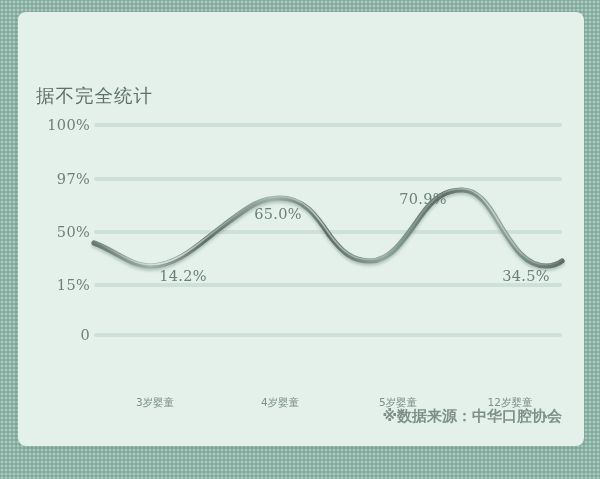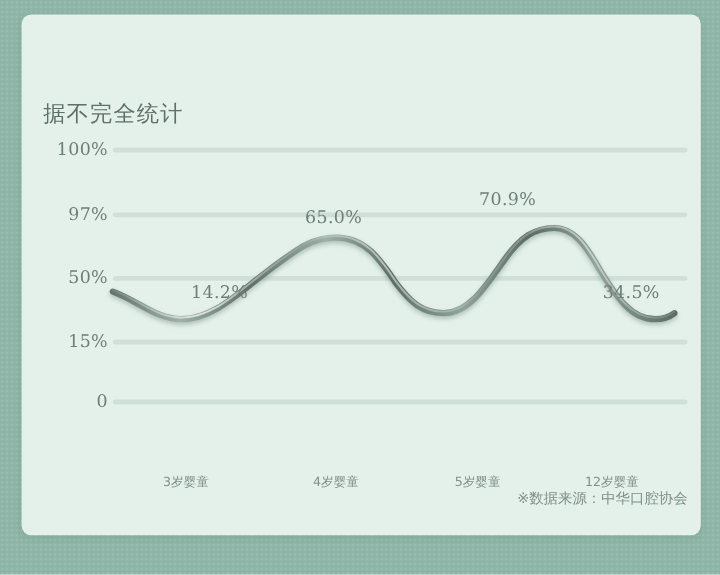--- a/index.html
+++ b/index.html
@@ -50,21 +50,20 @@
     font-family: "DejaVu Sans", "Liberation Sans", sans-serif;
   }
 
   
   .plot {
     position: absolute;
     left: 0;
     top: 0;
     width: 566px;
     height: 434px;
-    padding-left: 11px;
   }
 
   .ytick {
     position: absolute;
     right: 0;
     width: 58px;
     text-align: right;
     transform: translateY(-50%);
     color: #6d7f79;
     font-size: 14.5px;
@@ -98,41 +97,43 @@
   }
 
   .dlabel {
     position: absolute;
     transform: translate(-50%, -50%);
     color: #6d7f79;
     font-size: 14.5px;
     font-family: "DejaVu Serif", "Liberation Serif", serif;
     white-space: nowrap;
     letter-spacing: 0.3px;
+    margin-top: 32px;
   }
 
   .catlabel {
     position: absolute;
     transform: translateX(-50%);
     text-align: center;
     color: #7d908a;
     font-size: 10.5px;
     line-height: 1.65;
     white-space: pre;
     font-family: "DejaVu Sans", "Liberation Sans", sans-serif;
   }
 
   .source {
     position: absolute;
     right: 22px;
     top: 395px;
     color: #7d908a;
-    font-size: 12px;
+    font-size: 15px;
     white-space: pre;
     font-family: "DejaVu Sans", "Liberation Sans", sans-serif;
+    font-weight: bold;
   }
 </style>
 </head>
 <body>
 
 <div id="root">
 
   <div class="card">
 
     <div class="title">

